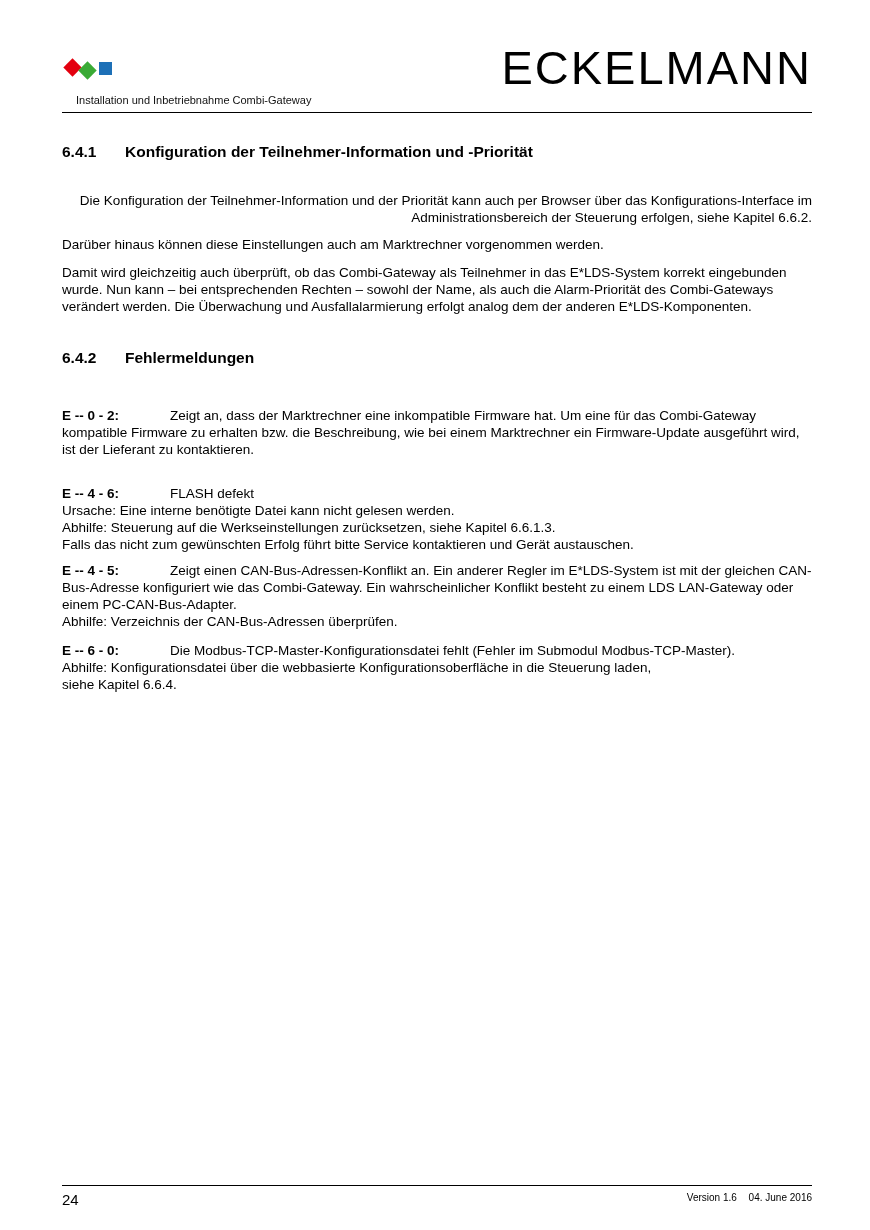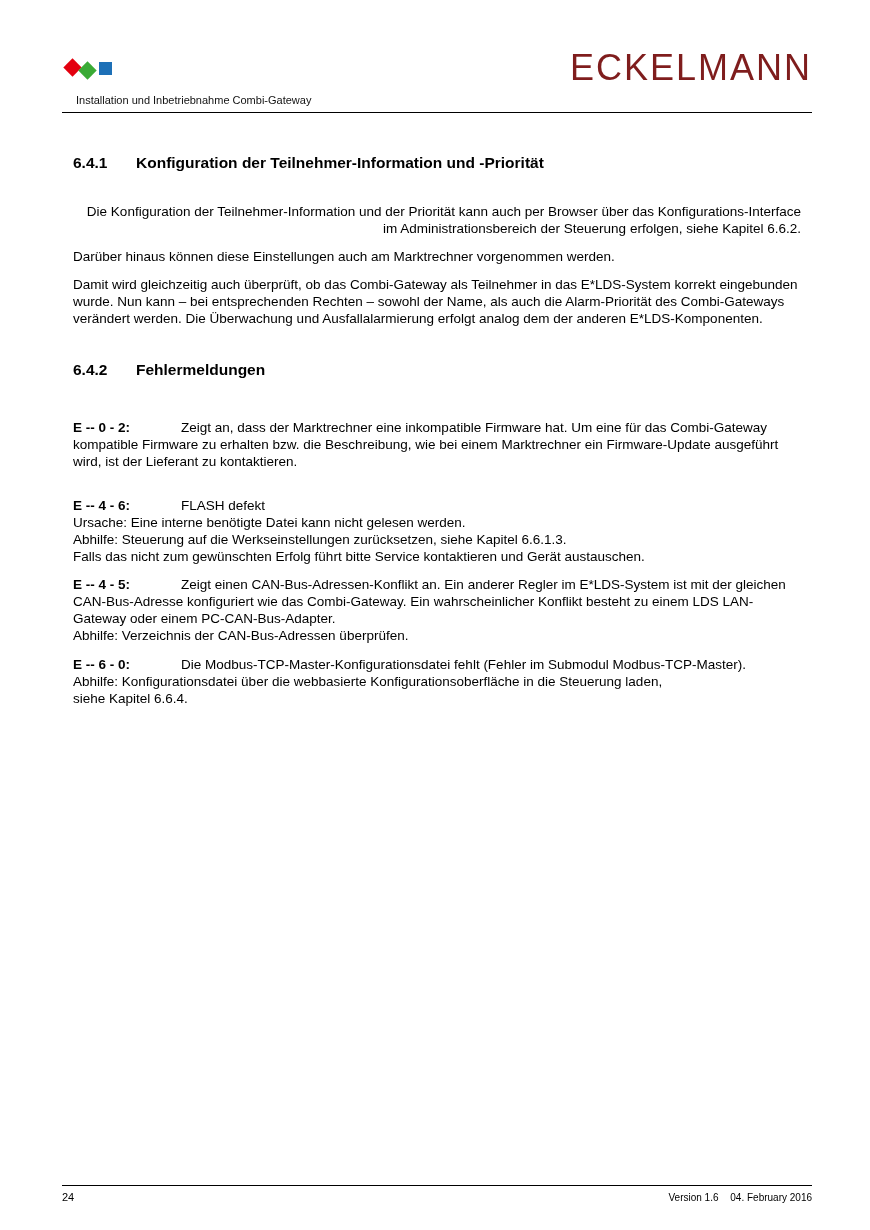--- a/index.html
+++ b/index.html
@@ -8,46 +8,46 @@
     font-family:"Liberation Sans",sans-serif;color:#000;overflow:hidden;
   }
   
   .logo{position:absolute;left:64px;top:58px;width:52px;height:24px;}
   .logo .shape{position:absolute;width:13px;height:13px;}
   .logo .red{left:2px;top:3px;transform:rotate(45deg);}
   .logo .green{left:17px;top:6px;transform:rotate(45deg);}
   .logo .blue{left:35px;top:4px;}
   .brand{
     position:absolute;right:58px;top:50px;
-    font-size:36px;line-height:36px;letter-spacing:2px;color:#7f1d1d;font-weight:400;text-align:right;
+    font-size:47px;line-height:36px;letter-spacing:2px;color:#000000;font-weight:400;text-align:right;
   }
   .doc-title{position:absolute;left:76px;top:94px;font-size:11px;color:#111;}
   .header-rule{position:absolute;left:62px;right:58px;top:112px;border-top:1px solid #000;}
 
   
   .content{position:absolute;left:62px;top:142px;width:750px;font-size:13.5px;line-height:17px;}
-  .content p,.content .heading{margin:11px;white-space:pre-wrap;}
+  .content p,.content .heading{margin:0;white-space:pre-wrap;}
   .heading{font-weight:bold;font-size:15.5px;line-height:19px;}
   .hnum{display:inline-block;min-width:63px;}
   .b{font-weight:bold;}
   .ecode{font-weight:bold;display:inline-block;min-width:108px;}
   .content > :nth-child(2){margin-top:31px;text-align:right;}
   .content > :nth-child(3){margin-top:10px;}
   .content > :nth-child(4){margin-top:11px;}
   .content > :nth-child(5){margin-top:33px;}
   .content > :nth-child(6){margin-top:40px;}
   .content > :nth-child(7){margin-top:27px;}
   .content > :nth-child(8){margin-top:9px;}
   .content > :nth-child(9){margin-top:12px;}
   .content > :nth-child(10){margin-top:12px;}
   .content > :nth-child(11){margin-top:12px;}
 
   
   .footer-rule{position:absolute;left:62px;right:58px;top:1185px;border-top:1px solid #000;}
-  .page-number{position:absolute;left:62px;top:1191px;font-size:11px;}
+  .page-number{position:absolute;left:62px;top:1191px;font-size:15px;}
   .version{position:absolute;right:58px;top:1192px;font-size:10px;}
   .version span + span{margin-left:9px;}
 </style>
 </head>
 <body>
 
 <div class="logo">
   <span class="shape red" style="background: rgb(227, 0, 15);"></span>
   <span class="shape green" style="background: rgb(58, 170, 53);"></span>
   <span class="shape blue" style="background: rgb(29, 112, 183);"></span>
@@ -72,14 +72,14 @@
 Abhilfe: Verzeichnis der CAN-Bus-Adressen überprüfen.</span></p>
     <p><span class="ecode">E -- 6 - 0:</span><span>Die Modbus-TCP-Master-Konfigurationsdatei fehlt (Fehler im Submodul Modbus-TCP-Master).
 Abhilfe: Konfigurationsdatei über die webbasierte Konfigurationsoberfläche in die Steuerung laden,
 siehe Kapitel 6.6.4.</span></p>
   </div>
 
 <div class="footer-rule"></div>
 <div class="page-number">24</div>
 <div class="version">
   <span>Version 1.6</span>
-  <span>04. February 2016</span>
+  <span>04. June 2016</span>
 </div>
 
 </body></html>

